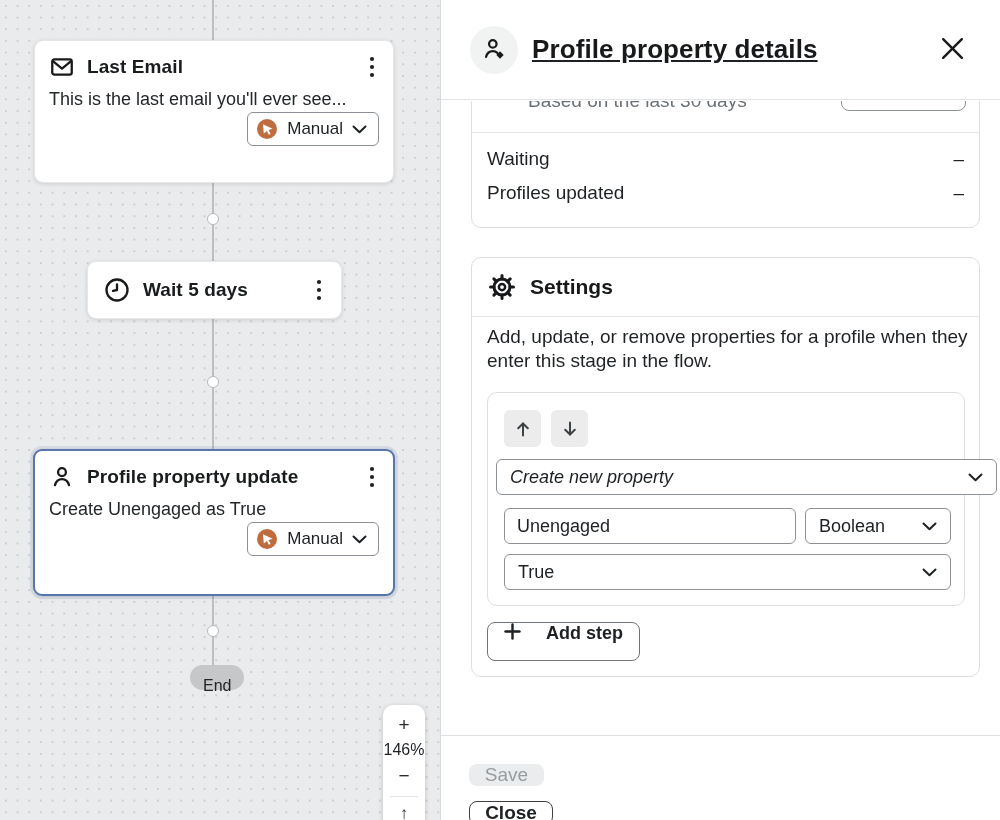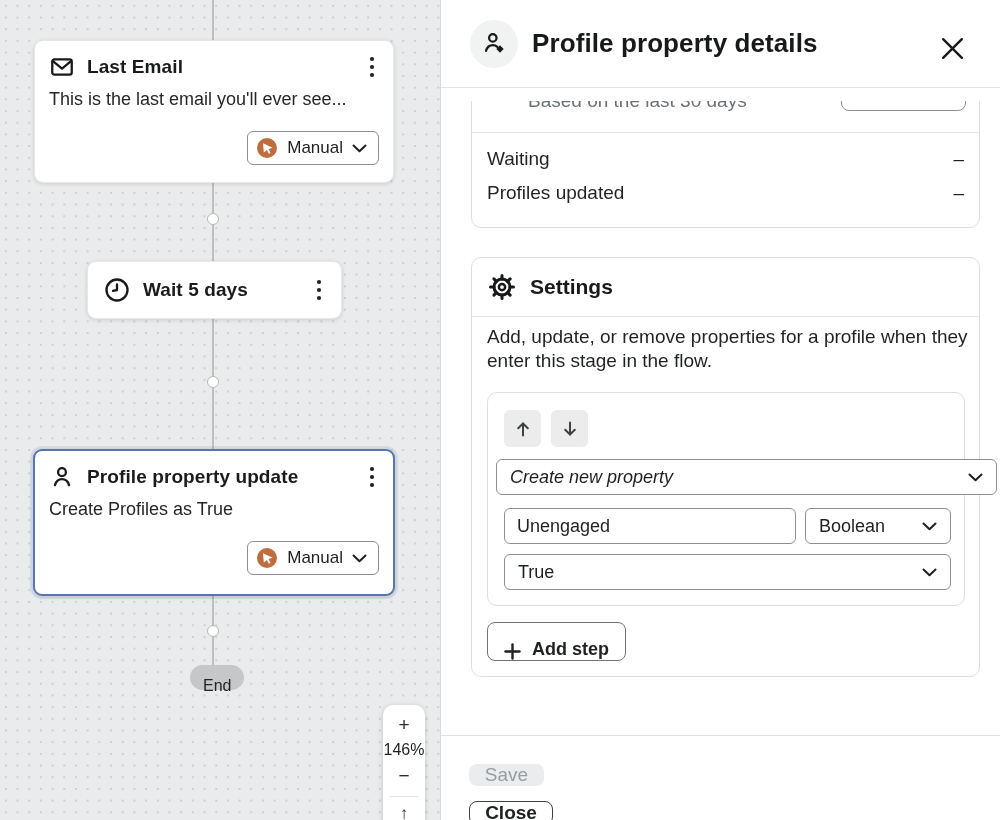--- a/index.html
+++ b/index.html
@@ -24,21 +24,21 @@
     background:#fff; border:1.5px solid #b6b8ba; left:207px;
   }
   .node {
     position:absolute; background:#fff; border:1px solid #e6e7e9; border-radius:9px;
     box-shadow:0 1px 4px rgba(0,0,0,.13); padding:13px 14px;
   }
   .node.selected { border:2px solid #5876ab; box-shadow:0 0 0 3px rgba(88,118,171,.12),0 1px 4px rgba(0,0,0,.13); }
   .node-head { display:flex; align-items:center; gap:12px; }
   .node-title { font-size:19px; font-weight:700; color:#191c1d; flex:1; letter-spacing:.1px; }
   .node-body { font-size:18px; margin-top:9px; color:#24282a; }
-  .badge-row { display:flex; justify-content:flex-end; margin-top:21px; }
+  .badge-row { display:flex; justify-content:flex-end; margin-top:2px; }
   .manual-btn {
     display:flex; align-items:center; gap:9px; height:34px; padding:0 11px 0 8px;
     background:#fff; border:1px solid #8a9095; border-radius:6px; cursor:pointer;
   }
   .manual-btn .lbl { font-size:17px; color:#1d2123; }
   .kebab { background:none; border:none; cursor:pointer; padding:2px 4px; }
   .end-badge {
     position:absolute; left:190px; top:665px; height:25px; line-height:25px;
     background:#c5c7c9; color:#222527; border-radius:13px; padding:8px 13px; font-size:16px;
   }
@@ -48,22 +48,22 @@
     display:flex; flex-direction:column; align-items:center; padding-top:6px;
   }
   .zoom-btn { background:none; border:none; cursor:pointer; font-size:19px; color:#2a2d2f;
     width:100%; text-align:center; padding:3px 0; font-family:inherit; }
   .zoom-level { font-size:16px; color:#1d2123; padding:2px 0 3px; }
   .zoom-div { width:28px; height:1px; background:#e2e3e5; margin:6px 0 4px; }
 
   
   .panel { position:absolute; left:441px; top:0; width:559px; height:820px; background:#fff; }
   .panel-header {
-    position:absolute; left:0; top:0; width:100%; height:88px;
-    border-bottom:1px solid #e2e3e5; display:flex; align-items:center; background:#fff; z-index:3;
+    position:absolute; left:0; top:0; width:100%; height:100px;
+    border-bottom:1px solid #e2e3e5; display:flex; align-items:center; background:#fff; z-index:3;text-decoration:underline;
   }
   .avatar {
     width:48px; height:48px; border-radius:50%; background:#f1f2f2;
     margin-left:29px; display:flex; align-items:center; justify-content:center;
   }
   .panel-title { font-size:26px; font-weight:700; color:#17191a; margin-left:14px; letter-spacing:.1px; }
   .close-btn { position:absolute; right:32px; top:33px; background:none; border:none; cursor:pointer; padding:2px; }
 
   .panel-content { position:absolute; left:0; top:101px; width:100%; height:634px; overflow:hidden; }
 
@@ -91,21 +91,21 @@
     position:absolute; height:36px; border:1px solid #8c9196; border-radius:6px; background:#fff;
     font-size:18px; color:#1d2123;
   }
   .sel { display:flex; align-items:center; justify-content:space-between; padding:0 13px; cursor:pointer; }
   .txt-input { padding:0 12px; font-family:inherit; width:292px; left:16px; top:115px; }
   .sel.action { left:8px; top:66px; width:501px;font-style:italic; }
   .sel.type { left:317px; top:115px; width:146px; }
   .sel.value { left:16px; top:161px; width:447px; }
   .add-step {
     position:absolute; left:15px; top:364px; height:39px; padding:0 16px;
-    display:flex; align-items:flex-end; gap:11px; background:#fff;
+    display:flex; align-items:flex-start; gap:25px; background:#fff;
     border:1px solid #6f7478; border-radius:8px; cursor:pointer;
     font-size:18px; font-weight:700; color:#1d2123; font-family:inherit;
   }
 
   .panel-footer {
     position:absolute; left:0; bottom:0; width:100%; height:85px;
     border-top:1px solid #dfe0e2; background:#fff; display:flex; align-items:flex-start; padding:28px 0 0 28px; gap:15px;flex-direction:column;
   }
   .btn { height:44px; border-radius:8px; font-size:19px; font-family:inherit; cursor:pointer; }
   .btn-save { width:75px; background:#ebeced; border:none; color:#979ca0; }
@@ -186,21 +186,21 @@
       </span>
       <span class="node-title">Profile property update</span>
       <button class="kebab">
         <svg width="6" height="22" viewBox="0 0 6 22" fill="#1f2223">
           <circle cx="3" cy="3" r="2.1"></circle>
             <circle cx="3" cy="11" r="2.1"></circle>
             <circle cx="3" cy="19" r="2.1"></circle>
         </svg>
       </button>
     </div>
-    <div class="node-body">Create Profiles as True</div>
+    <div class="node-body">Create Unengaged as True</div>
     <div class="badge-row">
       <button class="manual-btn">
         <span>
           <svg width="22" height="22" viewBox="0 0 22 22">
             <circle cx="11" cy="11" r="10" fill="#bf6d3e"></circle>
             <path d="M7 6.2 L16.6 10.7 L12.6 12 L14.5 15.9 L12.8 16.8 L10.9 12.9 L7.8 15.6 Z" fill="#fff"></path>
           </svg>
         </span>
         <span class="lbl">Manual</span>
         <span>

